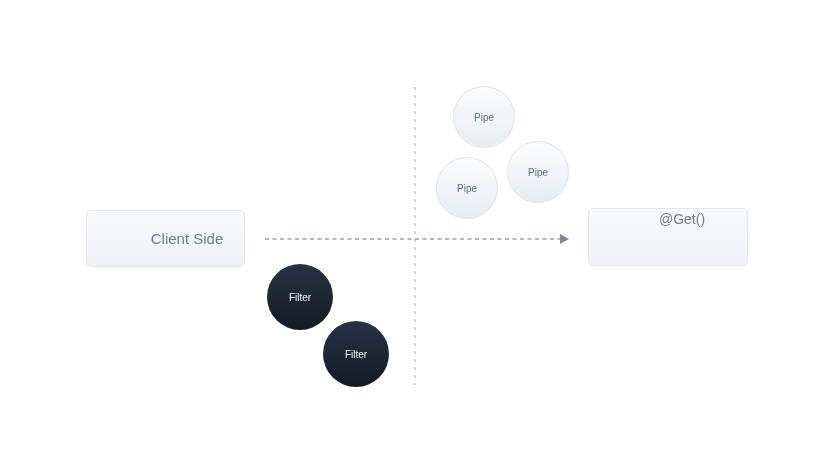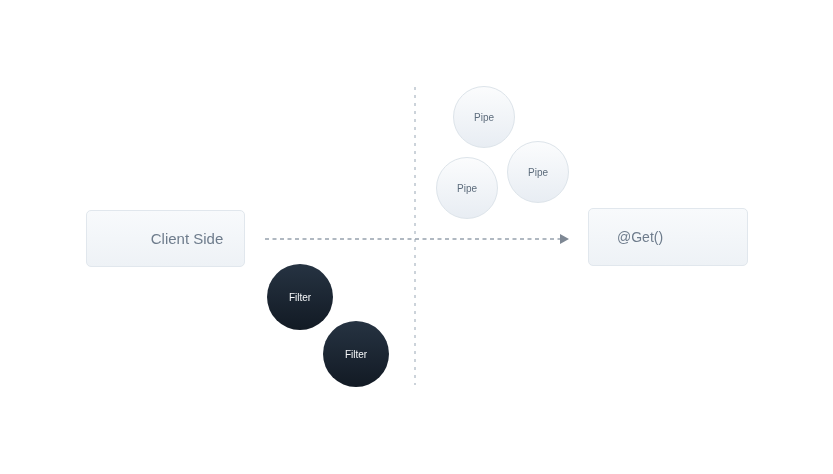--- a/index.html
+++ b/index.html
@@ -42,21 +42,20 @@
     align-items: center;
     justify-content: center;
     padding-left: 43px;
   }
   .route-box {
     left: 588px;
     top: 208px;
     width: 160px;
     height: 58px;
     display: flex;
-    flex-direction: column;
     justify-content: center;
     padding-left: 28px;
     font-size: 14px;
     line-height: 21px;
   }
   .circle {
     position: absolute;
     box-sizing: border-box;
     border-radius: 50%;
     display: flex;

